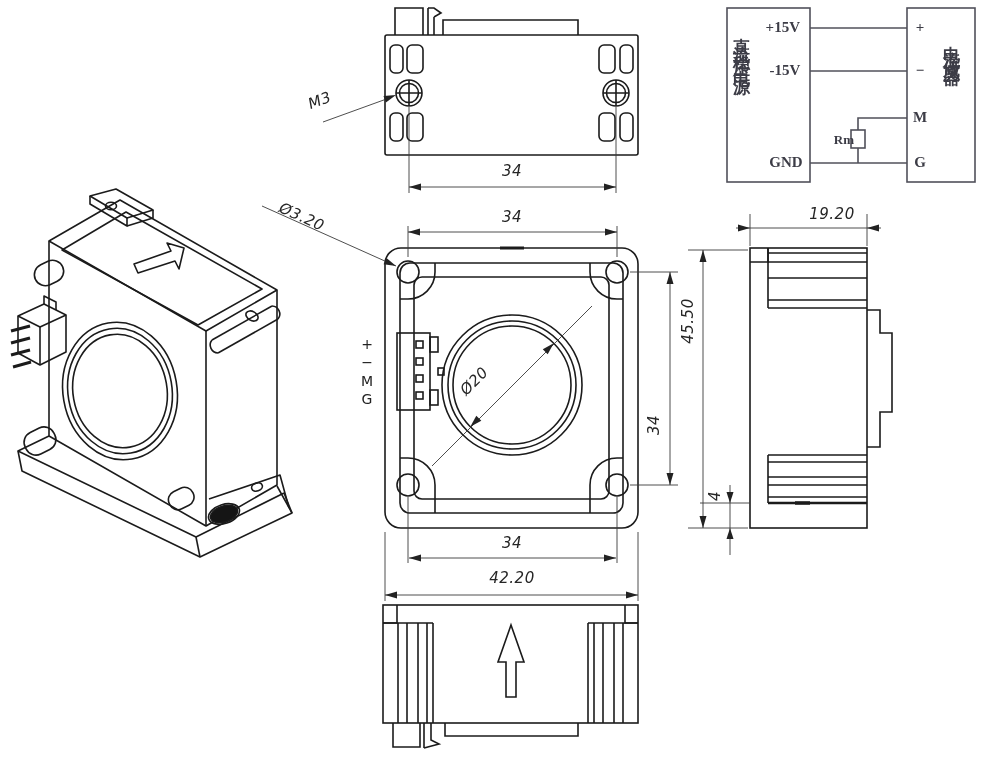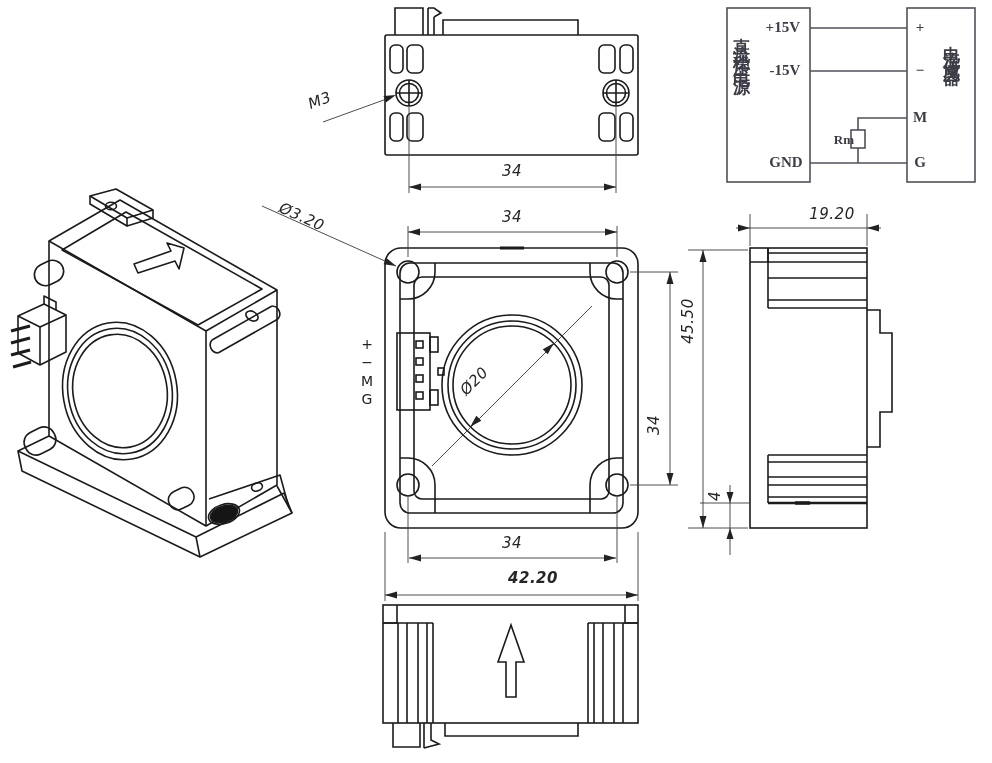--- a/index.html
+++ b/index.html
@@ -202,21 +202,21 @@
 
 <div class="lbl dim-label" style="left:312px;top:95px;transform:rotate(-21deg);transform-origin:left bottom;">M3</div>
 <div class="lbl dim-label ctr" style="left:487px;top:162px;width:50px;">34</div>
 <div class="lbl dim-label" style="left:280px;top:198px;transform:rotate(24deg);transform-origin:left center;">Ø3.20</div>
 <div class="lbl dim-label ctr" style="left:487px;top:208px;width:50px;">34</div>
 <div class="lbl dim-label" style="left:458px;top:372px;transform:rotate(-45deg);transform-origin:center center;">Ø20</div>
 <div class="lbl dim-label ctr r-ccw" style="left:634px;top:416px;width:40px;">34</div>
 <div class="lbl dim-label ctr r-ccw" style="left:658px;top:312px;width:60px;">45.50</div>
 <div class="lbl dim-label ctr r-ccw" style="left:705px;top:487px;width:20px;">4</div>
 <div class="lbl dim-label ctr" style="left:487px;top:534px;width:50px;">34</div>
-<div class="lbl dim-label ctr" style="left:503px;top:569px;width:60px;font-weight:bold;">42.20</div>
+<div class="lbl dim-label ctr" style="left:482px;top:569px;width:60px;">42.20</div>
 <div class="lbl dim-label ctr" style="left:802px;top:205px;width:60px;font-style:italic;">19.20</div>
 
 <div class="lbl pin-lbl" style="left:358px;top:336px;">+</div>
 <div class="lbl pin-lbl" style="left:358px;top:354px;">−</div>
 <div class="lbl pin-lbl" style="left:358px;top:373px;">M</div>
 <div class="lbl pin-lbl" style="left:358px;top:391px;">G</div>
 
 <div class="lbl cjk" style="left:733px;top:24px;height:152px;">直流稳压电源</div>
 <div class="lbl wire-lbl" style="left:754px;top:19px;width:46px;text-align:right;">+15V</div>
 <div class="lbl wire-lbl" style="left:762px;top:62px;width:46px;text-align:center;">-15V</div>

